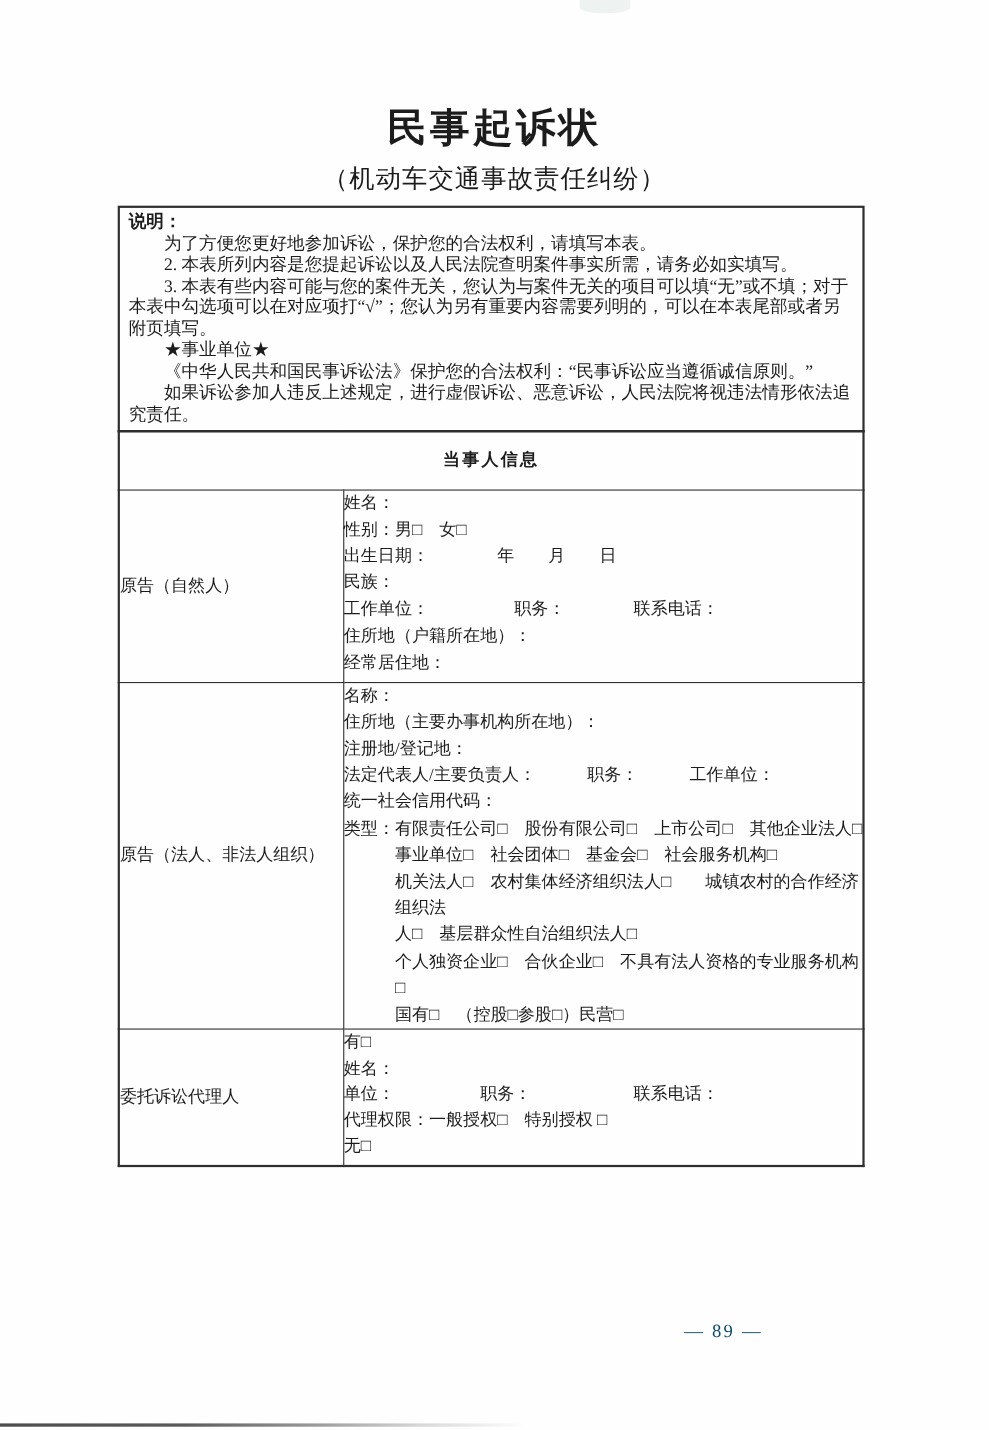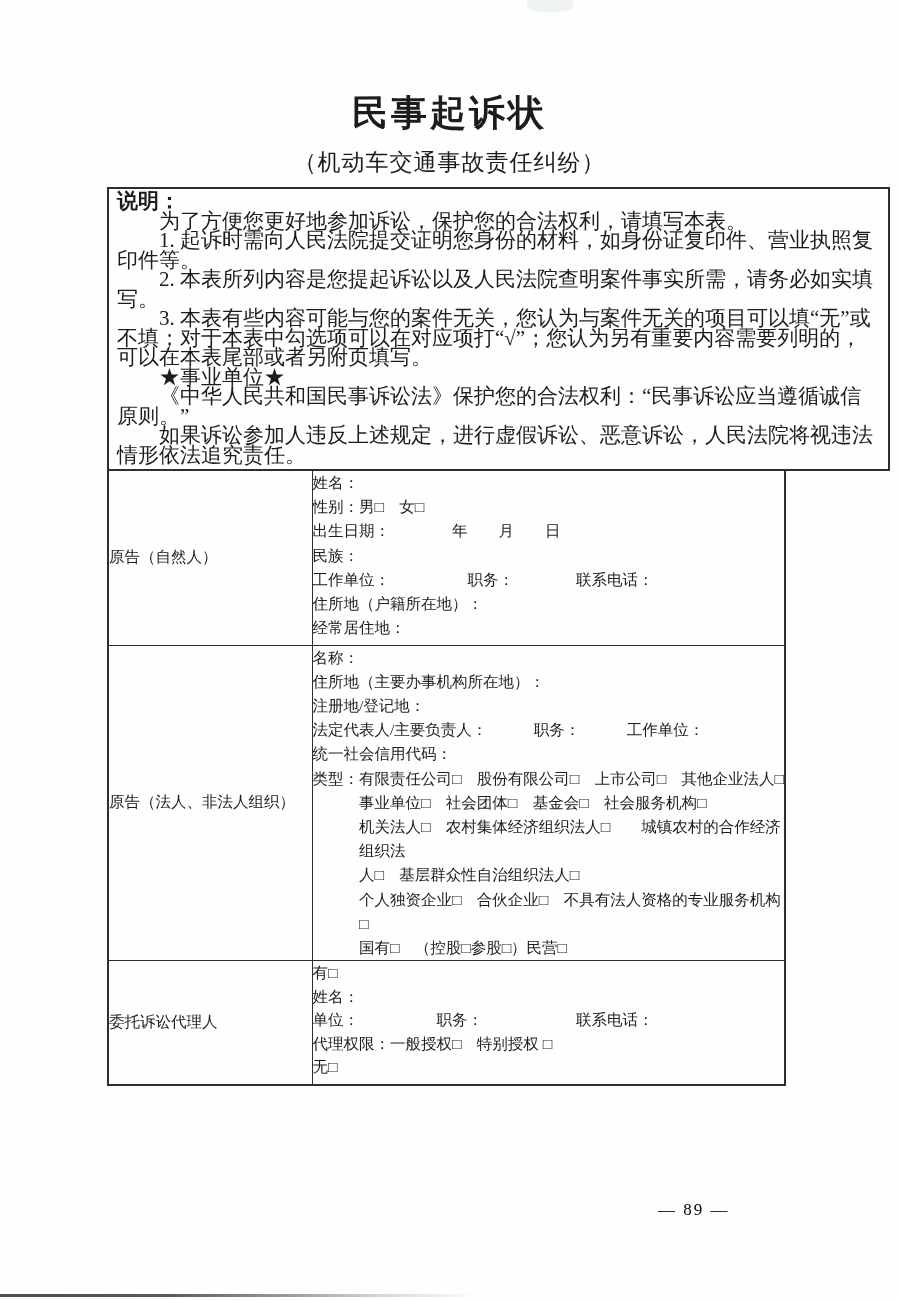--- a/index.html
+++ b/index.html
@@ -15,37 +15,36 @@
     font-family: "Liberation Serif", serif;
     color: #1c1c1c;
   }
   .title {
     padding-top: 96px;
     text-align: center;
     font-size: 36px;
     font-weight: bold;
     letter-spacing: 3px;
     line-height: 40px;
-    font-family: Liberation Mono, monospace;
   }
   .subtitle {
     margin-top: 12px;
     text-align: center;
     font-size: 23px;
     font-weight: normal;
     letter-spacing: 1px;
     line-height: 30px;
   }
   .instructions {
     box-sizing: border-box;
     margin: 9px 0 0 107px;
-    width: 783px;
+    width: 679px;
     border: 2px solid #2e2e2e;
     padding: 3px 8px 4px 8px;
-    font-size: 21px;
+    font-size: 16px;
     line-height: 19.5px;
   }
   .instructions .heading { font-weight: bold; }
   .instructions p { margin: 0; text-indent: 2em; }
   table.party {
     margin-left: 107px;
     margin-top: -2px;
     width: 679px;
     border-collapse: collapse;
     table-layout: fixed;
@@ -83,24 +82,24 @@
   tr.r4 { height: 111px; }
   .r1 .cnt .line { line-height: 24.2px; }
   .r2 .cnt .line { line-height: 24.2px; }
   .r3 .cnt .line { line-height: 23.5px; }
   .r4 .cnt .line { line-height: 32px; }
   .r4 .lbl-top .line { line-height: 28.5px; }
   .ind { padding-left: 3em; }
   .page-num {
     position: absolute;
     top: 1200px;
-    left: 658px;
+    left: 622px;
     font-size: 17px;
     letter-spacing: 2px;
-    color: #000000;
+    color: #0c4a6e;
   }
   .smudge-top {
     position: absolute;
     top: 0; left: 527px;
     width: 46px; height: 12px;
     background: #eef2f1;
     border-radius: 0 0 45% 45%;
   }
   .edge-bottom {
     position: absolute;
@@ -115,34 +114,36 @@
 <div class="doc">
 
   <div class="smudge-top"></div>
 
   <div class="title">民事起诉状</div>
   <div class="subtitle">（机动车交通事故责任纠纷）</div>
 
   <div class="instructions">
     <div class="heading">说明：</div>
     <p>为了方便您更好地参加诉讼，保护您的合法权利，请填写本表。</p>
-    <p>1. 起诉时需向人民法院提交证明您身份的材料，如身份证复印件、营业执照复印件等。</p>
     <p>2. 本表所列内容是您提起诉讼以及人民法院查明案件事实所需，请务必如实填写。</p>
     <p>3. 本表有些内容可能与您的案件无关，您认为与案件无关的项目可以填“无”或不填；对于本表中勾选项可以在对应项打“√”；您认为另有重要内容需要列明的，可以在本表尾部或者另附页填写。</p>
     <p>★事业单位★</p>
     <p>《中华人民共和国民事诉讼法》保护您的合法权利：“民事诉讼应当遵循诚信原则。”</p>
     <p>如果诉讼参加人违反上述规定，进行虚假诉讼、恶意诉讼，人民法院将视违法情形依法追究责任。</p>
   </div>
 
   <table class="party">
     <colgroup>
       <col style="width:204px">
       <col>
     </colgroup>
     <tbody>
+        <tr>
+      <td colspan="2" class="section-hd">当事人信息</td>
+    </tr>
 
     <tr class="r1">
       <td class="lbl">原告（自然人）</td>
       <td class="cnt">
         <div class="line">姓名：</div>
         <div class="line">性别：男□　女□</div>
         <div class="line">出生日期：　　　　年　　月　　日</div>
         <div class="line">民族：</div>
         <div class="line">工作单位：　　　　　职务：　　　　联系电话：</div>
         <div class="line">住所地（户籍所在地）：</div>

